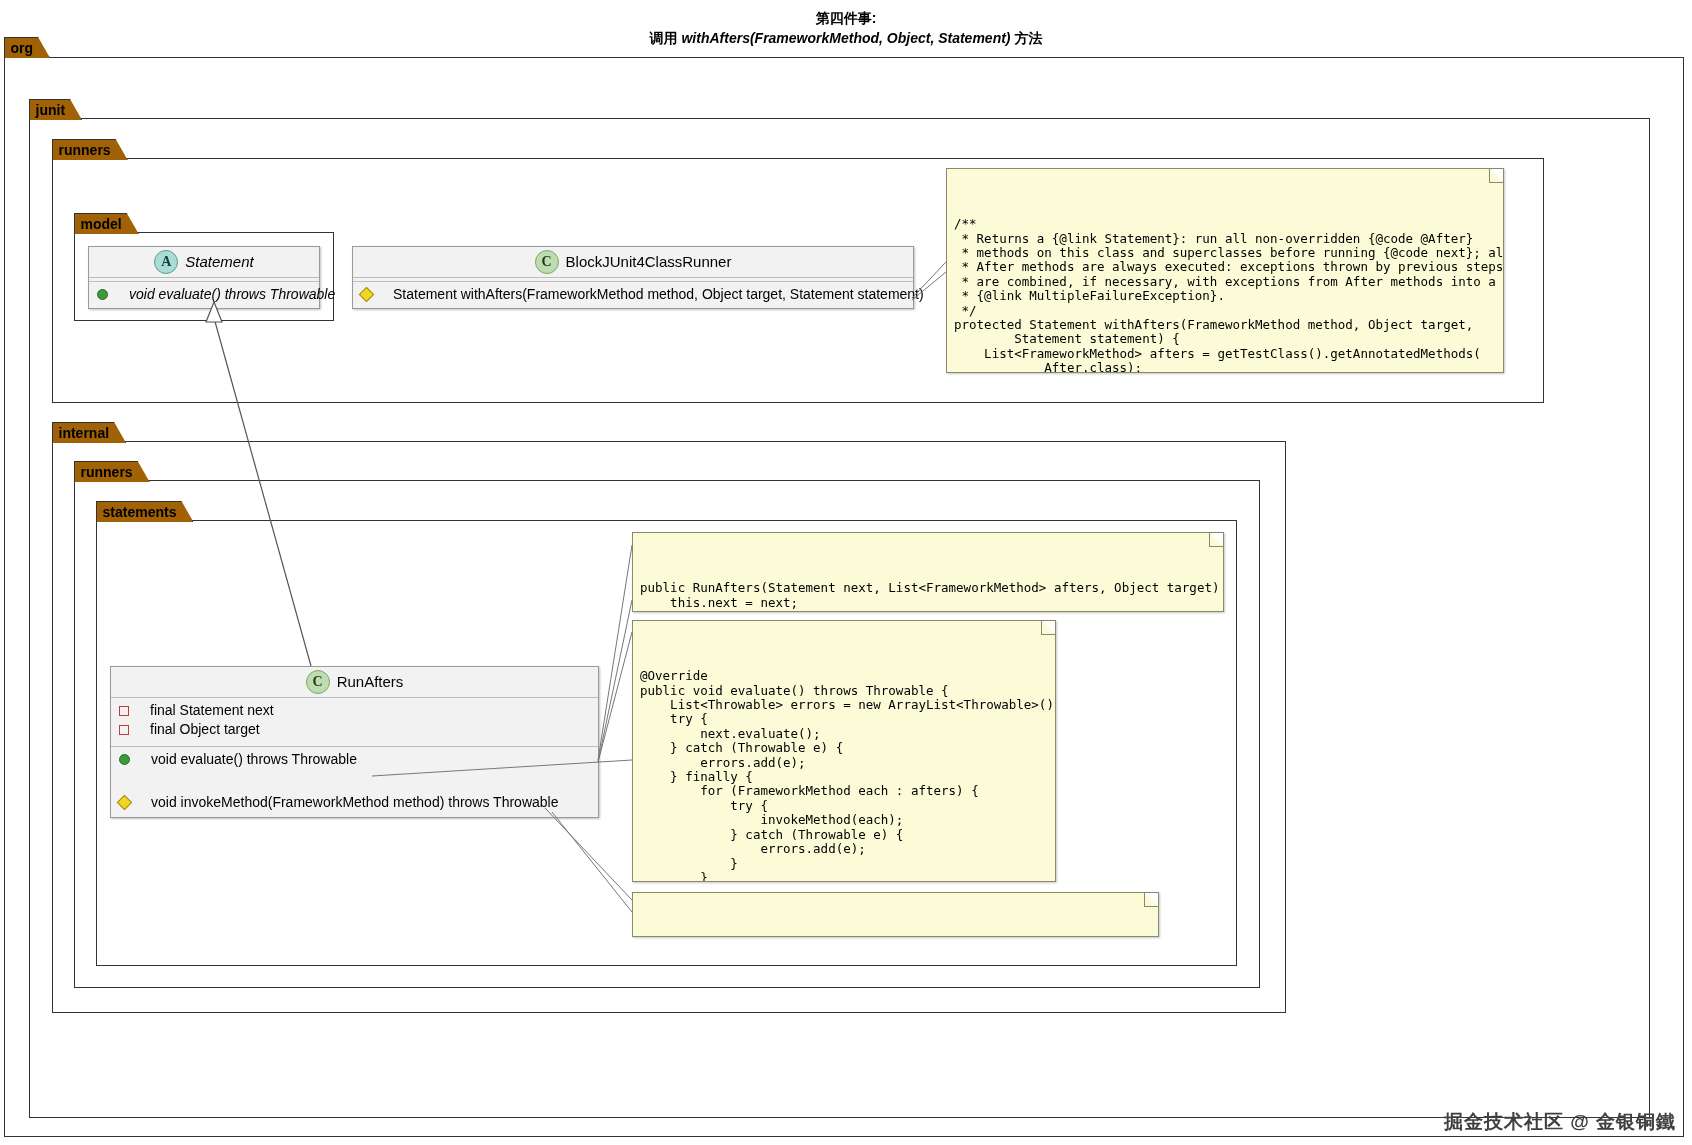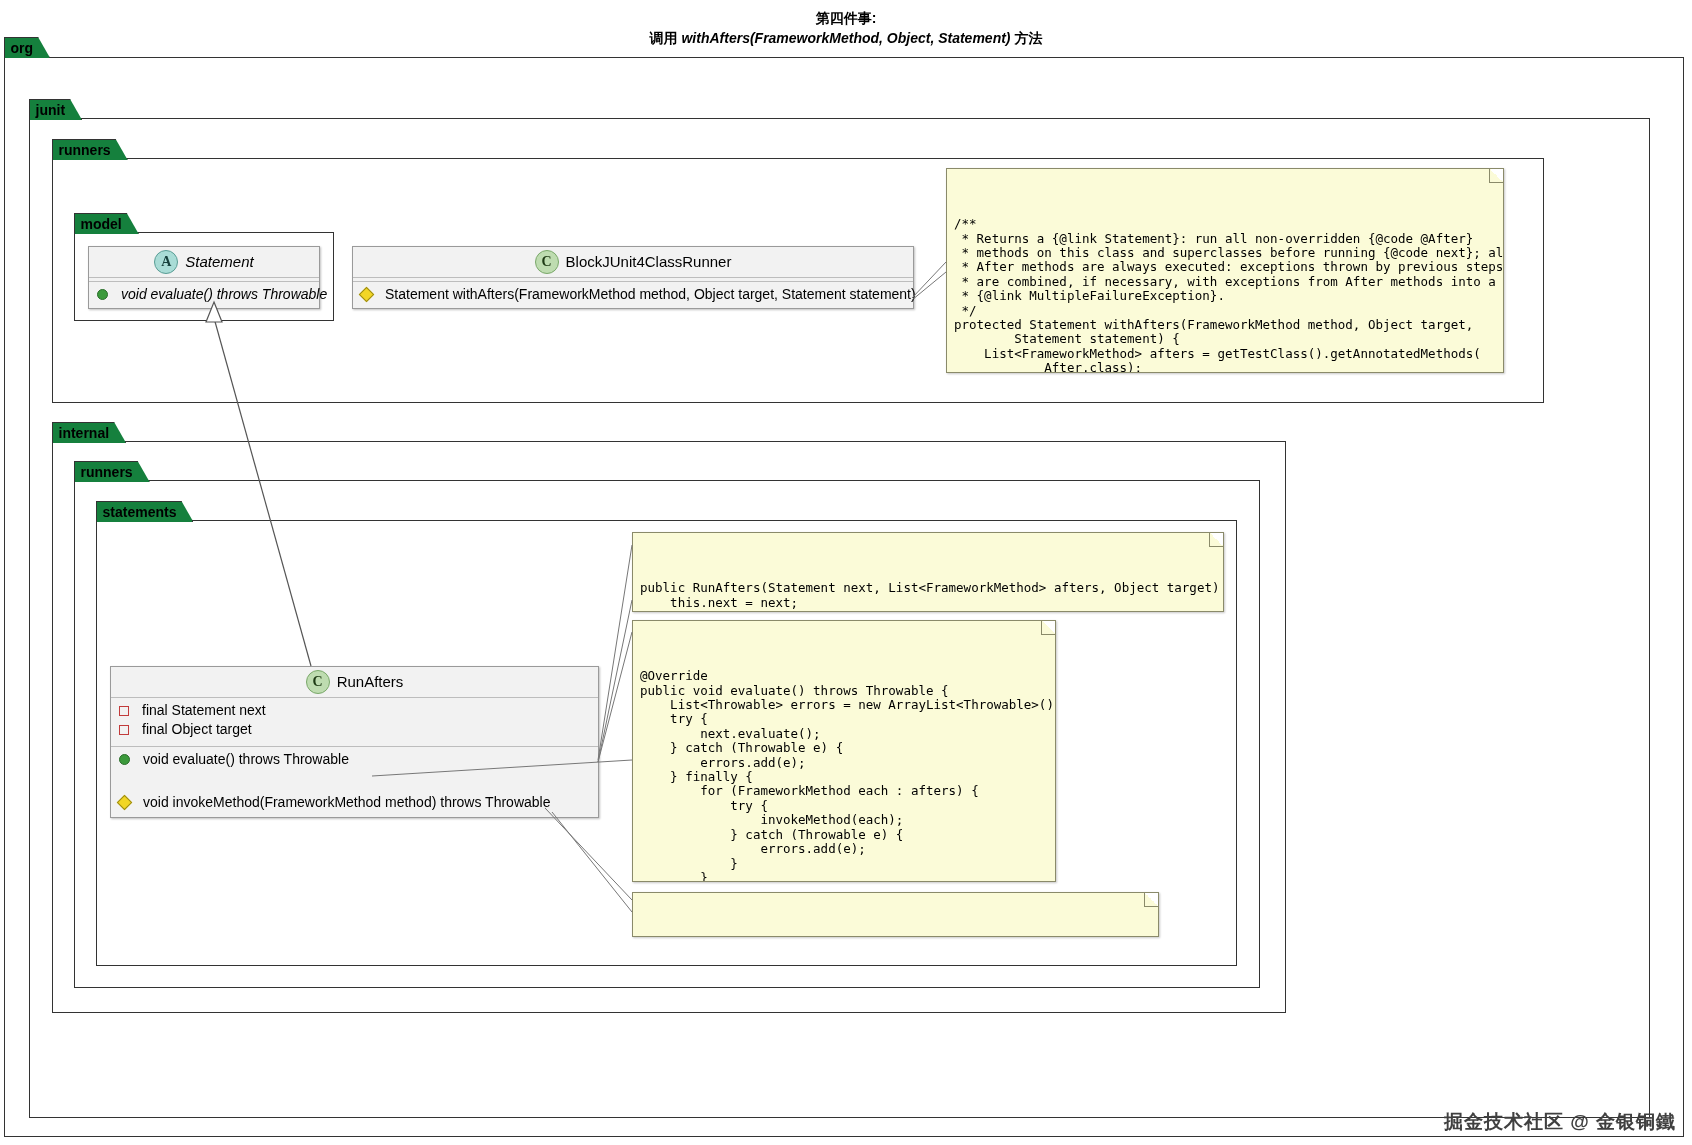--- a/index.html
+++ b/index.html
@@ -20,21 +20,21 @@
   
   .frame-outer{
     position:absolute;left:4px;top:57px;width:1680px;height:1080px;
     border:1.5px solid #333;background:#fff;box-sizing:border-box;
   }
 
   
   .pkg{position:absolute;box-sizing:border-box;border:1.5px solid #333;background:#fff;}
   .pkg-tab{
     position:absolute;top:-20px;left:-1.5px;height:21px;
-    border:1.5px solid #333;border-bottom:none;background:#15803d;
+    border:1.5px solid #333;border-bottom:none;background:#a16207;
     font-size:14px;font-weight:bold;line-height:20px;
     padding:0 16px 0 6px;box-sizing:border-box;
     clip-path:polygon(0 0, calc(100% - 12px) 0, 100% 100%, 0 100%);
     white-space:nowrap;
   }
 
   
   .cls{
     position:absolute;box-sizing:border-box;
     border:1px solid #9a9a9a;background:#f2f2f2;
@@ -44,21 +44,21 @@
     height:30px;line-height:30px;text-align:center;
     border-bottom:1px solid #bdbdbd;
     font-size:15px;white-space:nowrap;
     display:flex;align-items:center;justify-content:center;gap:7px;
   }
   .cls-hdr.italic{font-style:italic;font-weight:normal;}
   .sep{height:3px;border-bottom:1px solid #bdbdbd;background:#f2f2f2;}
   .sec{padding:3px 0 4px 0;}
   .row{
     font-size:14px;line-height:19px;white-space:nowrap;
-    padding:0 6px 0 8px;display:flex;align-items:center;gap:13px;
+    padding:0 6px 0 8px;display:flex;align-items:center;gap:21px;
   }
   .row.italic{font-style:italic;}
   .row.gap{margin-top:24px;}
 
   
   .vis{flex:0 0 auto;display:inline-block;}
   .vis-pub{width:9px;height:9px;border-radius:50%;background:#3c9a3c;border:1px solid #2a6d2a;}
   .vis-prot{width:9px;height:9px;background:#f2d626;border:1px solid #9c8b10;transform:rotate(45deg);}
   .vis-priv{width:8px;height:8px;background:#f2f2f2;border:1.5px solid #c23b3b;}
 

